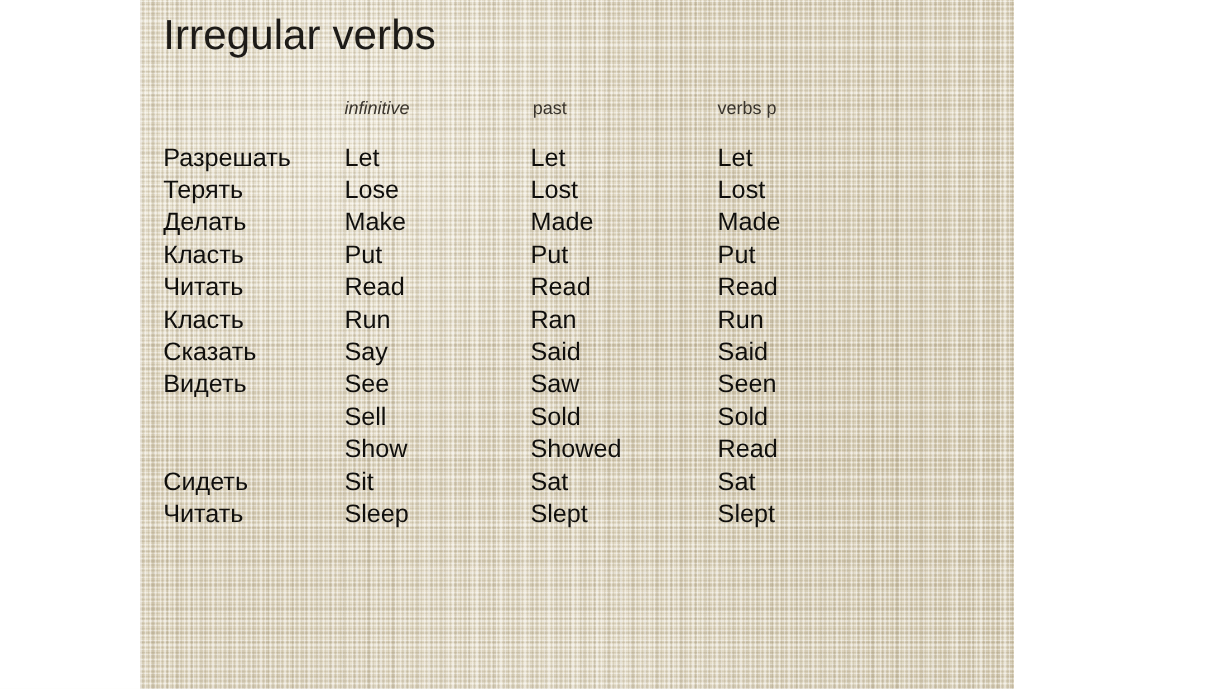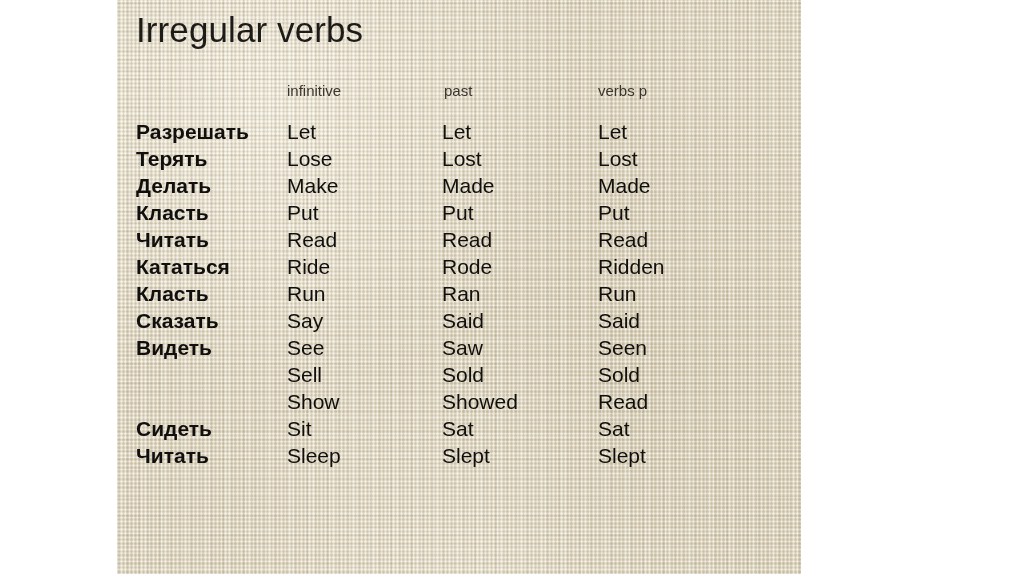--- a/index.html
+++ b/index.html
@@ -68,20 +68,21 @@
         rgba(255,253,245,0.09) 2px,
         rgba(255,253,245,0.09) 8px,
         rgba(120,106,78,0.05) 8px,
         rgba(120,106,78,0.05) 12px,
         rgba(255,253,245,0.00) 12px,
         rgba(255,253,245,0.00) 19px),
       
       radial-gradient(circle at 22% 18%, rgba(255,252,242,0.55) 0%, rgba(255,252,242,0) 42%),
       radial-gradient(circle at 78% 72%, rgba(198,186,156,0.35) 0%, rgba(198,186,156,0) 48%),
       radial-gradient(circle at 55% 95%, rgba(255,252,242,0.30) 0%, rgba(255,252,242,0) 40%);
+    padding-left: 44px;
   }
 
   #slide-content {
     position: absolute;
     left: 0;
     top: 0;
     width: 684px;
     height: 574px;
   }
 
@@ -106,21 +107,21 @@
   }
   .col-header {
     position: absolute;
     top: 0;
     font-size: 15px;
     font-weight: 400;
     color: #3a352d;
     line-height: 18px;
     white-space: nowrap;
   }
-  .col-header.h-infinitive { left: 170px; }
+  .col-header.h-infinitive { left: 170px; font-style: italic; }
   .col-header.h-past       { left: 327px; text-align: center; }
   .col-header.h-pastp      { left: 481px; }
 
   #verb-table {
     position: absolute;
     left: 0;
     top: 118px;
     width: 684px;
   }
   .verb-row {
@@ -129,21 +130,21 @@
   }
   .verb-cell {
     position: absolute;
     top: 0;
     font-size: 21px;
     font-weight: 400;
     color: #100f0d;
     line-height: 27px;
     white-space: nowrap;
   }
-  .verb-cell.c-ru         { left: 19px; font-weight: bold; }
+  .verb-cell.c-ru         { left: 19px; }
   .verb-cell.c-infinitive { left: 170px; }
   .verb-cell.c-past       { left: 325px; }
   .verb-cell.c-pastp      { left: 481px; }
 </style>
 </head>
 <body>
 
 <div id="slide-root">
 
   <div id="slide-canvas">
@@ -183,26 +184,20 @@
             <div class="verb-cell c-past">Put</div>
             <div class="verb-cell c-pastp">Put</div>
           </div>
           <div class="verb-row">
             <div class="verb-cell c-ru">Читать</div>
             <div class="verb-cell c-infinitive">Read</div>
             <div class="verb-cell c-past">Read</div>
             <div class="verb-cell c-pastp">Read</div>
           </div>
           <div class="verb-row">
-            <div class="verb-cell c-ru">Кататься</div>
-            <div class="verb-cell c-infinitive">Ride</div>
-            <div class="verb-cell c-past">Rode</div>
-            <div class="verb-cell c-pastp">Ridden</div>
-          </div>
-          <div class="verb-row">
             <div class="verb-cell c-ru">Класть</div>
             <div class="verb-cell c-infinitive">Run</div>
             <div class="verb-cell c-past">Ran</div>
             <div class="verb-cell c-pastp">Run</div>
           </div>
           <div class="verb-row">
             <div class="verb-cell c-ru">Сказать</div>
             <div class="verb-cell c-infinitive">Say</div>
             <div class="verb-cell c-past">Said</div>
             <div class="verb-cell c-pastp">Said</div>

